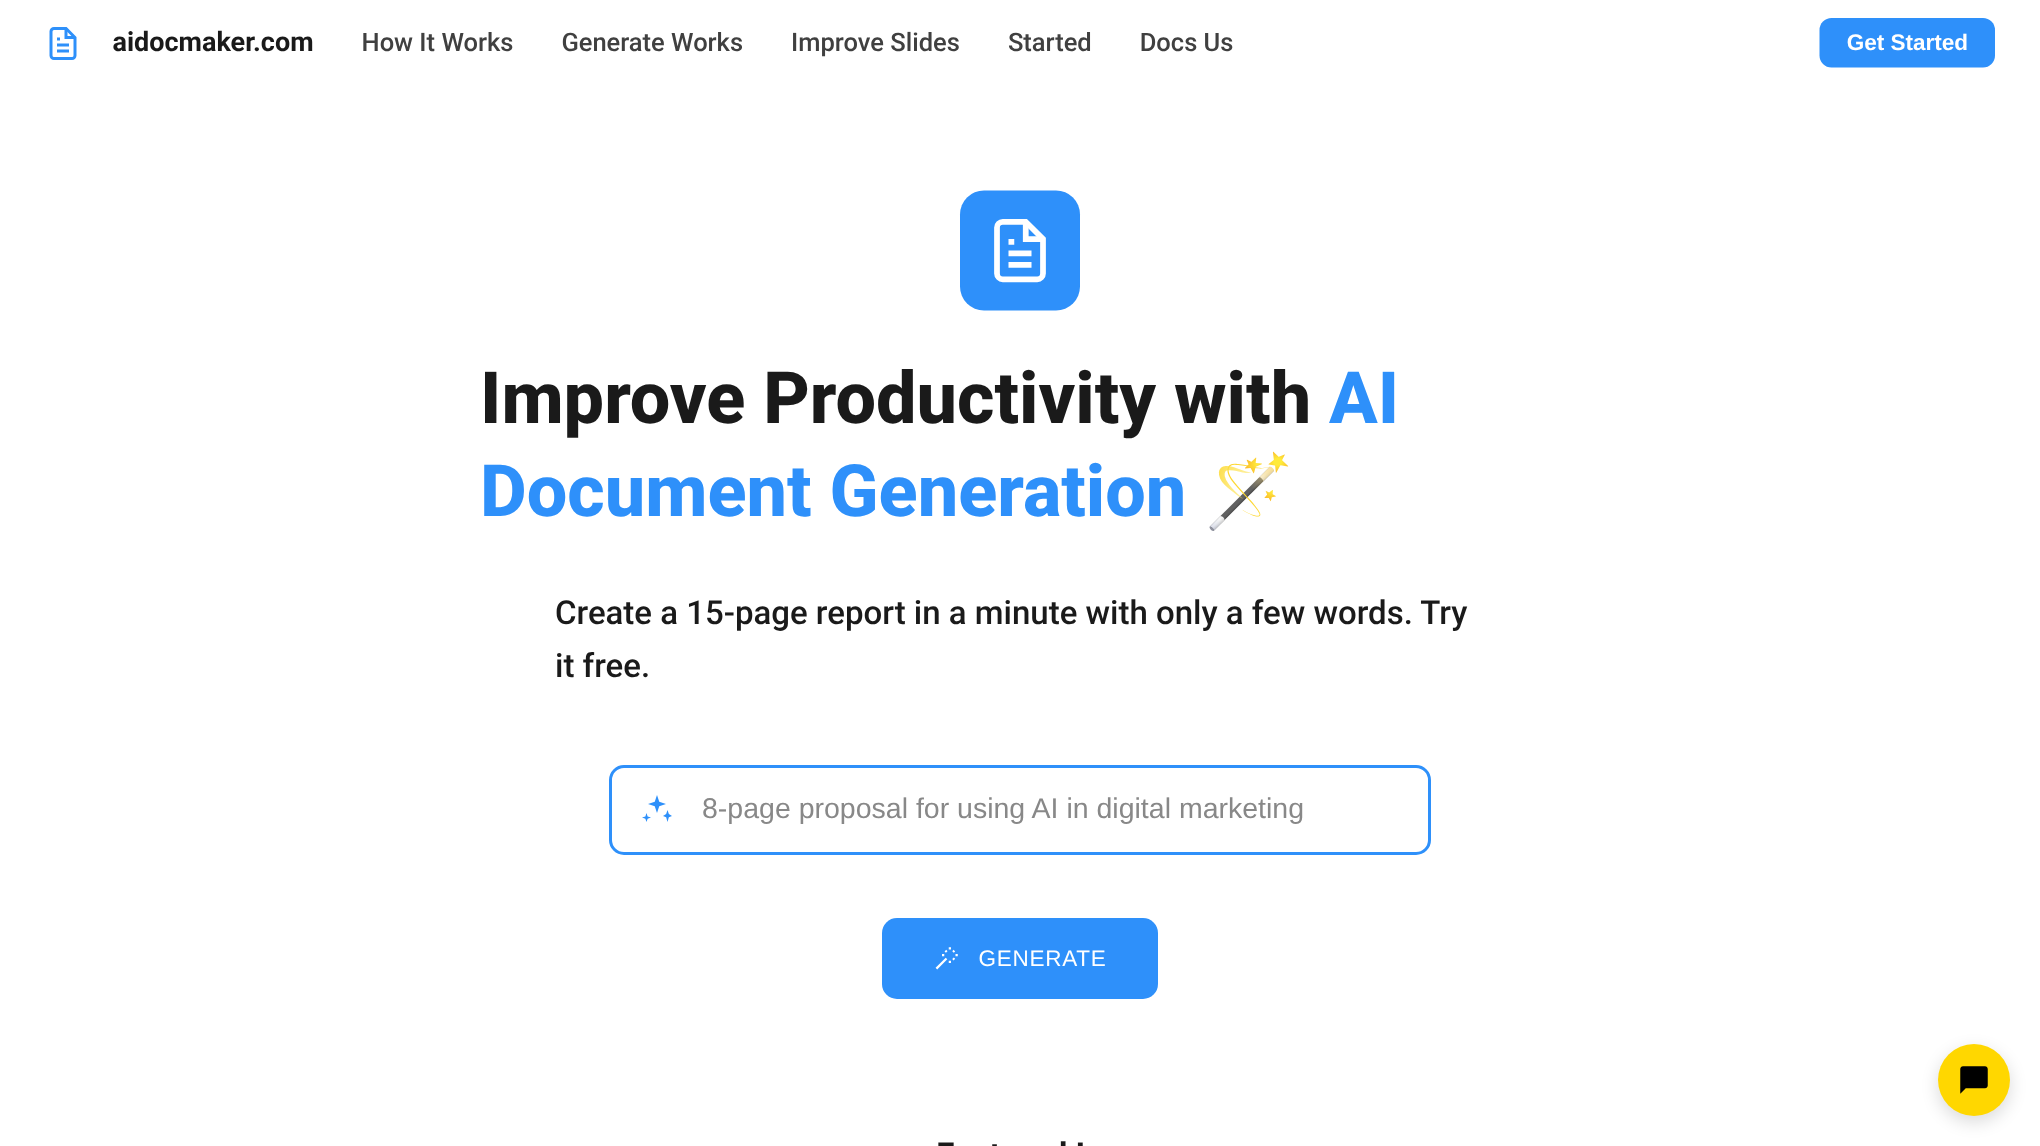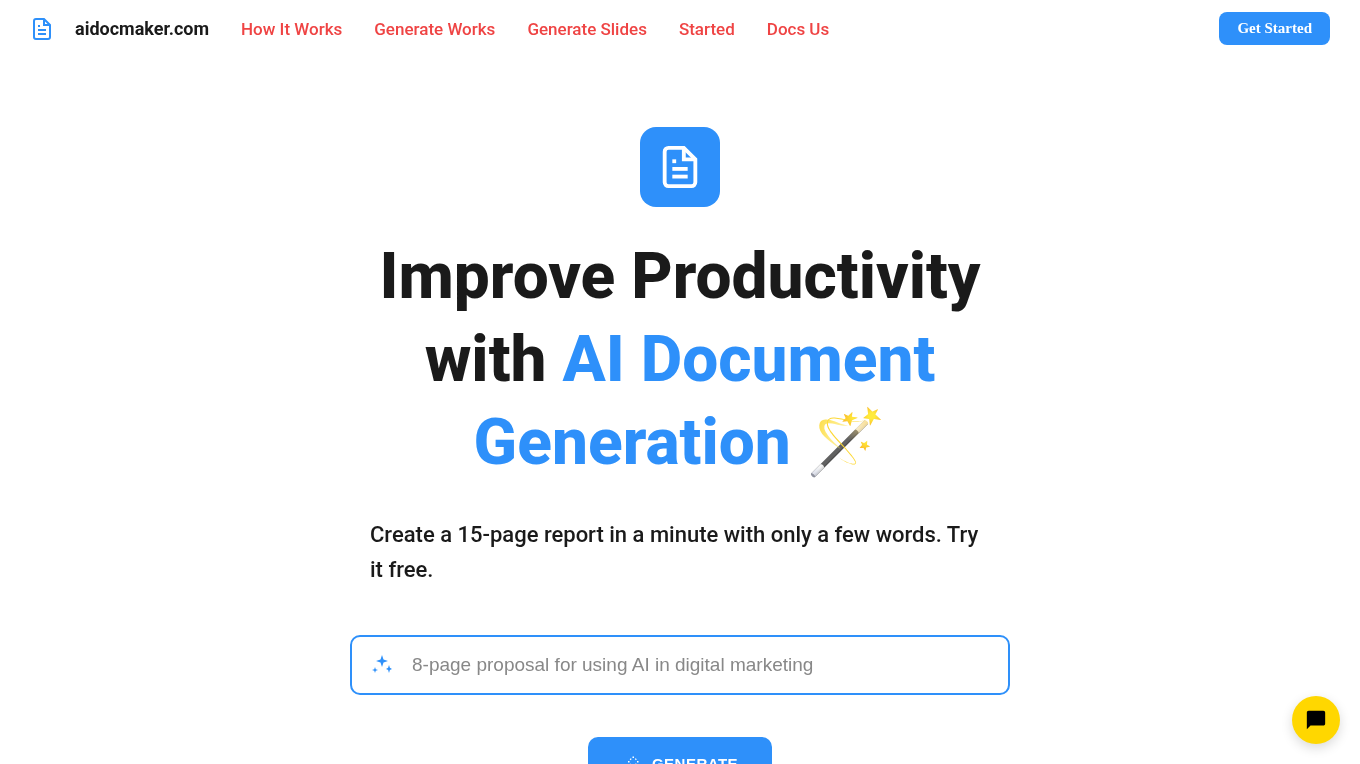--- a/index.html
+++ b/index.html
@@ -28,38 +28,37 @@
       height: 24px;
       color: #2e90fa;
     }
     .logo-text {
       font-size: 18px;
       font-weight: 700;
       color: #1a1a1a;
     }
     .nav-link {
       font-size: 17px;
-      color: #ef4444;
+      color: #404040;
       cursor: pointer;
       text-decoration: none;
       font-weight: 500;
     }
     .spacer {
       flex: 1;
     }
     .get-started-btn {
       background: #2e90fa;
       color: #ffffff;
       border: none;
       padding: 8px 18px;
       border-radius: 8px;
       font-size: 15px;
       font-weight: 600;
       cursor: pointer;
-      font-family: Liberation Serif, serif;
     }
     .hero {
       display: flex;
       flex-direction: column;
       align-items: center;
       padding-top: 70px;
       max-width: 1000px;
       margin: 0 auto;
     }
     .hero-icon-wrap {
@@ -71,42 +70,41 @@
       align-items: center;
       justify-content: center;
       margin-bottom: 28px;
     }
     .hero-icon {
       width: 46px;
       height: 46px;
       color: #ffffff;
     }
     .hero-title {
-      font-size: 64px;
+      font-size: 48px;
       font-weight: 800;
-      text-align: center;
       line-height: 1.3;
       margin-bottom: 32px;
       max-width: 720px;
     }
     .hero-title .accent {
       color: #2e90fa;
     }
     .hero-subtitle {
       font-size: 22px;
       line-height: 1.6;
       color: #1a1a1a;
       font-weight: 500;
       max-width: 620px;
       margin-bottom: 48px;
     }
     .input-wrap {
       display: flex;
       align-items: center;
-      width: 660px;
+      width: 548px;
       border: 2px solid #2e90fa;
       border-radius: 10px;
       padding: 16px 18px;
       gap: 18px;
       margin-bottom: 42px;
     }
     .sparkles-icon {
       width: 24px;
       height: 24px;
       color: #2e90fa;
@@ -123,21 +121,21 @@
     .prompt-input::placeholder {
       color: #888;
     }
     .generate-btn {
       background: #2e90fa;
       color: #ffffff;
       border: none;
       padding: 18px 34px;
       border-radius: 10px;
       font-size: 15px;
-      font-weight: 700;
+      font-weight: 400;
       letter-spacing: 0.5px;
       cursor: pointer;
       display: flex;
       align-items: center;
       gap: 12px;
       justify-content: flex-end;
     }
     .wand-icon {
       width: 18px;
       height: 18px;
@@ -178,21 +176,21 @@
       <path d="M14 2H6a2 2 0 0 0-2 2v16a2 2 0 0 0 2 2h12a2 2 0 0 0 2-2V8z"></path>
       <polyline points="14 2 14 8 20 8"></polyline>
       <line x1="8" y1="13" x2="16" y2="13"></line>
       <line x1="8" y1="17" x2="16" y2="17"></line>
       <line x1="8" y1="9" x2="10" y2="9"></line>
     </svg>
     <span class="logo-text">aidocmaker.com</span>
   </div>
   <a class="nav-link">How It Works</a>
   <a class="nav-link">Generate Works</a>
-  <a class="nav-link">Generate Slides</a>
+  <a class="nav-link">Improve Slides</a>
   <a class="nav-link">Started</a>
   <a class="nav-link">Docs Us</a>
   <div class="spacer"></div>
   <button class="get-started-btn">Get Started</button>
 </header>
 
 <section class="hero">
   <div class="hero-icon-wrap">
     <svg class="hero-icon" viewBox="0 0 24 24" fill="none" stroke="currentColor" stroke-width="2">
       <path d="M14 2H6a2 2 0 0 0-2 2v16a2 2 0 0 0 2 2h12a2 2 0 0 0 2-2V8z"></path>

